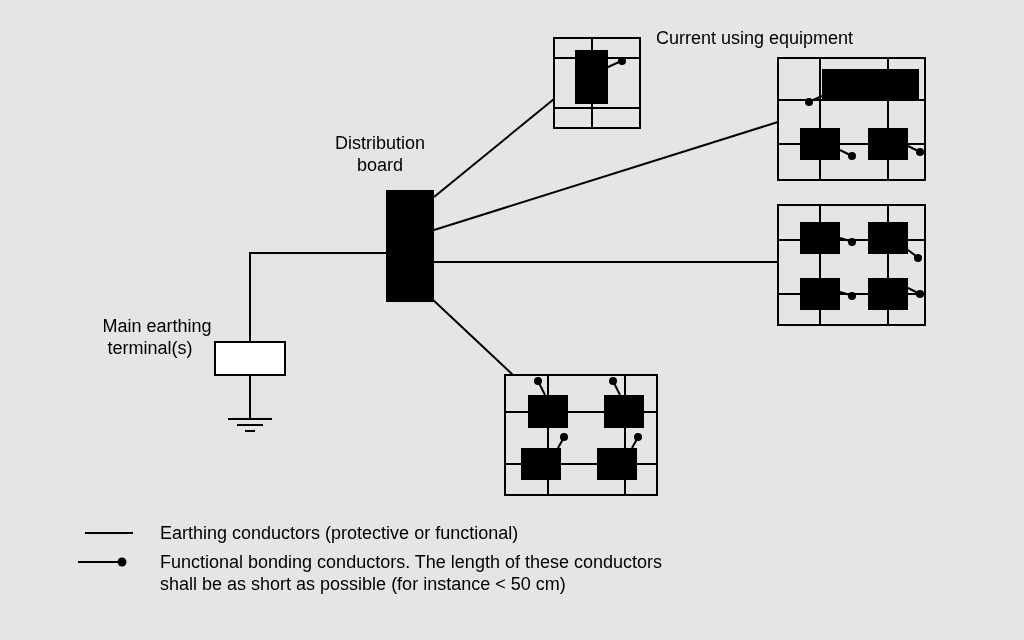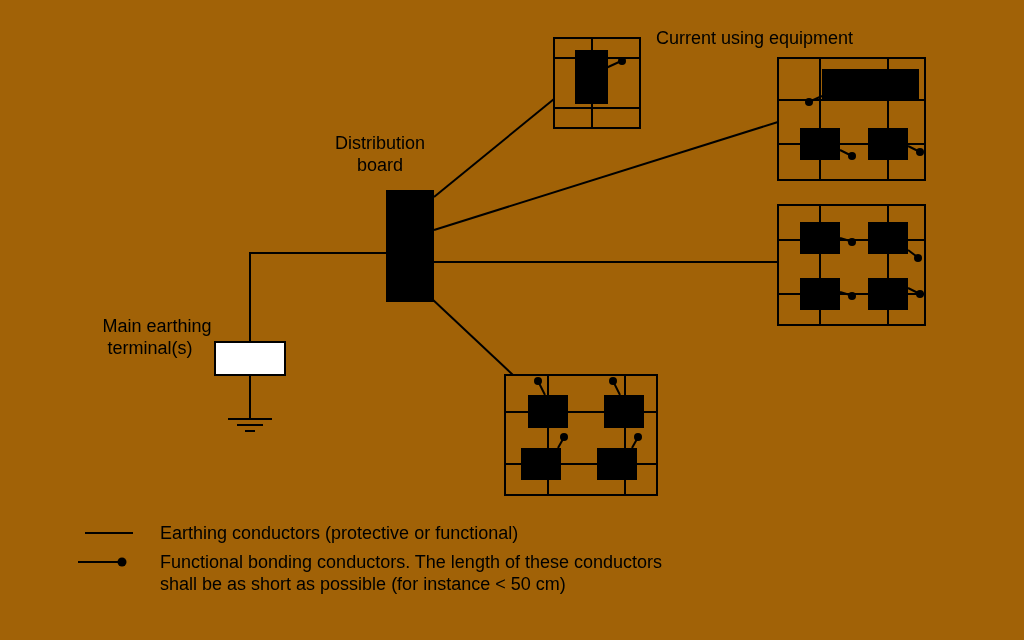--- a/index.html
+++ b/index.html
@@ -4,21 +4,21 @@
 <style>
   html, body {
     margin: 0;
     padding: 0;
     background: #ffffff;
   }
   .canvas {
     position: relative;
     width: 1024px;
     height: 640px;
-    background: #a16207;
+    background: #e5e5e5;
     overflow: hidden;
   }
   svg { display: block; }
   text {
     font-family: "Liberation Sans", sans-serif;
     font-size: 18px;
     fill: #000000;
   }
   .ln { stroke: #000000; stroke-width: 2; fill: none; }
   .blk { fill: #000000; stroke: none; }

